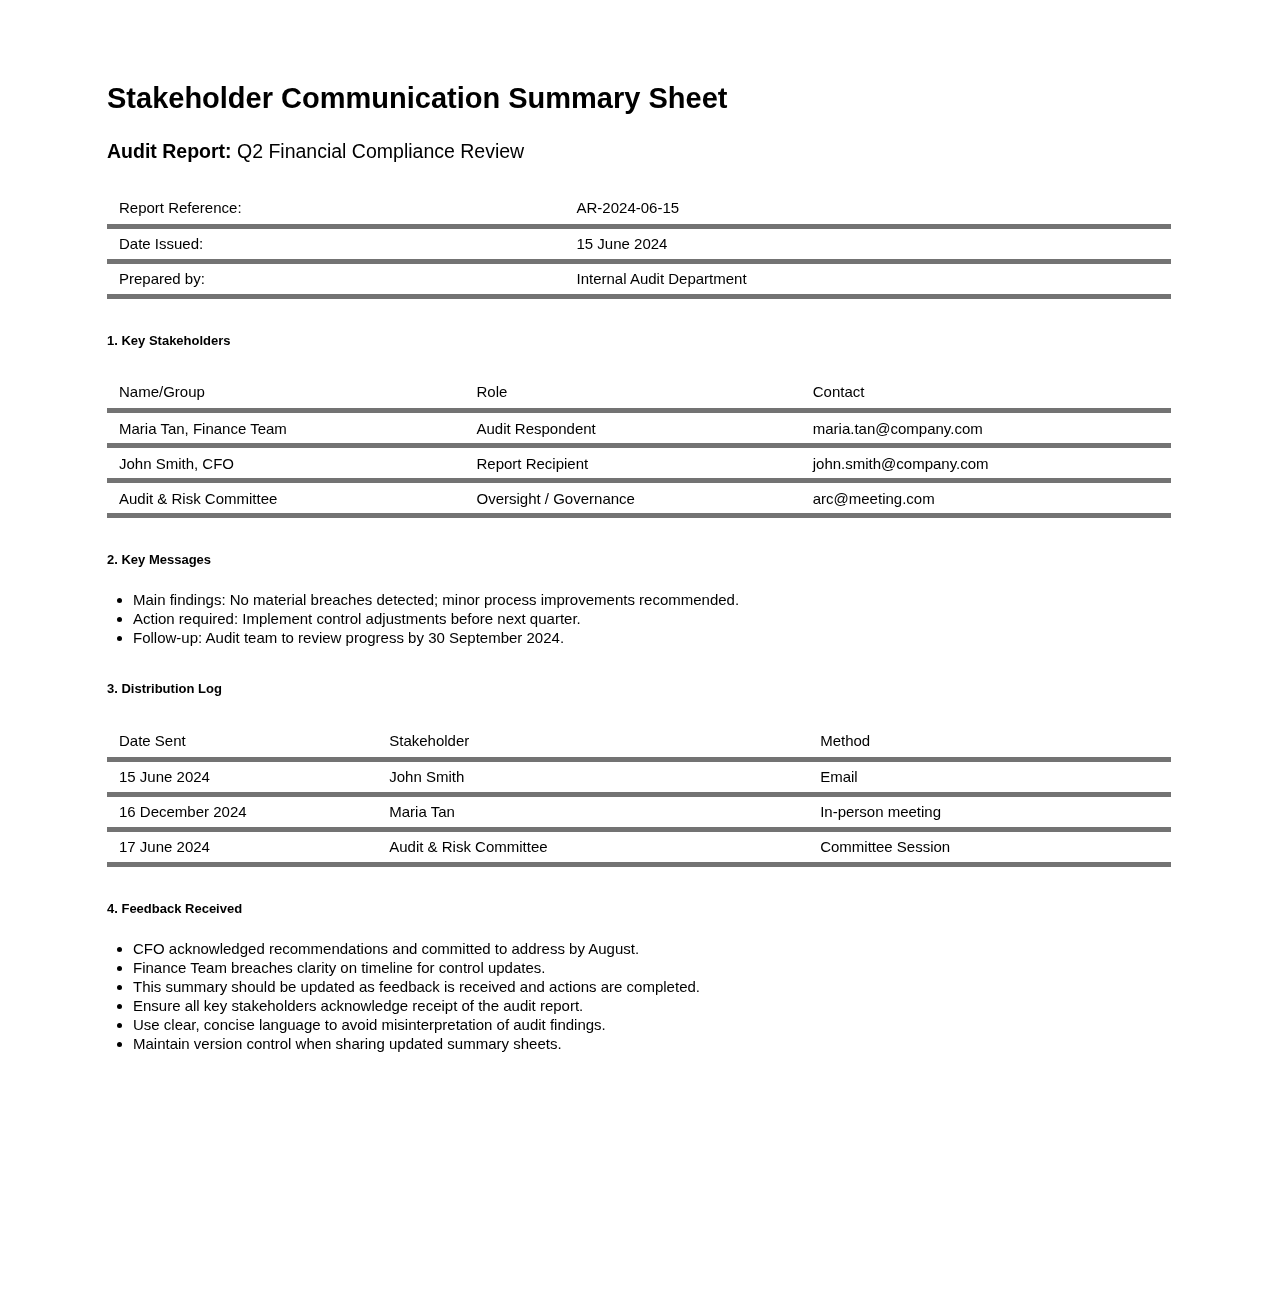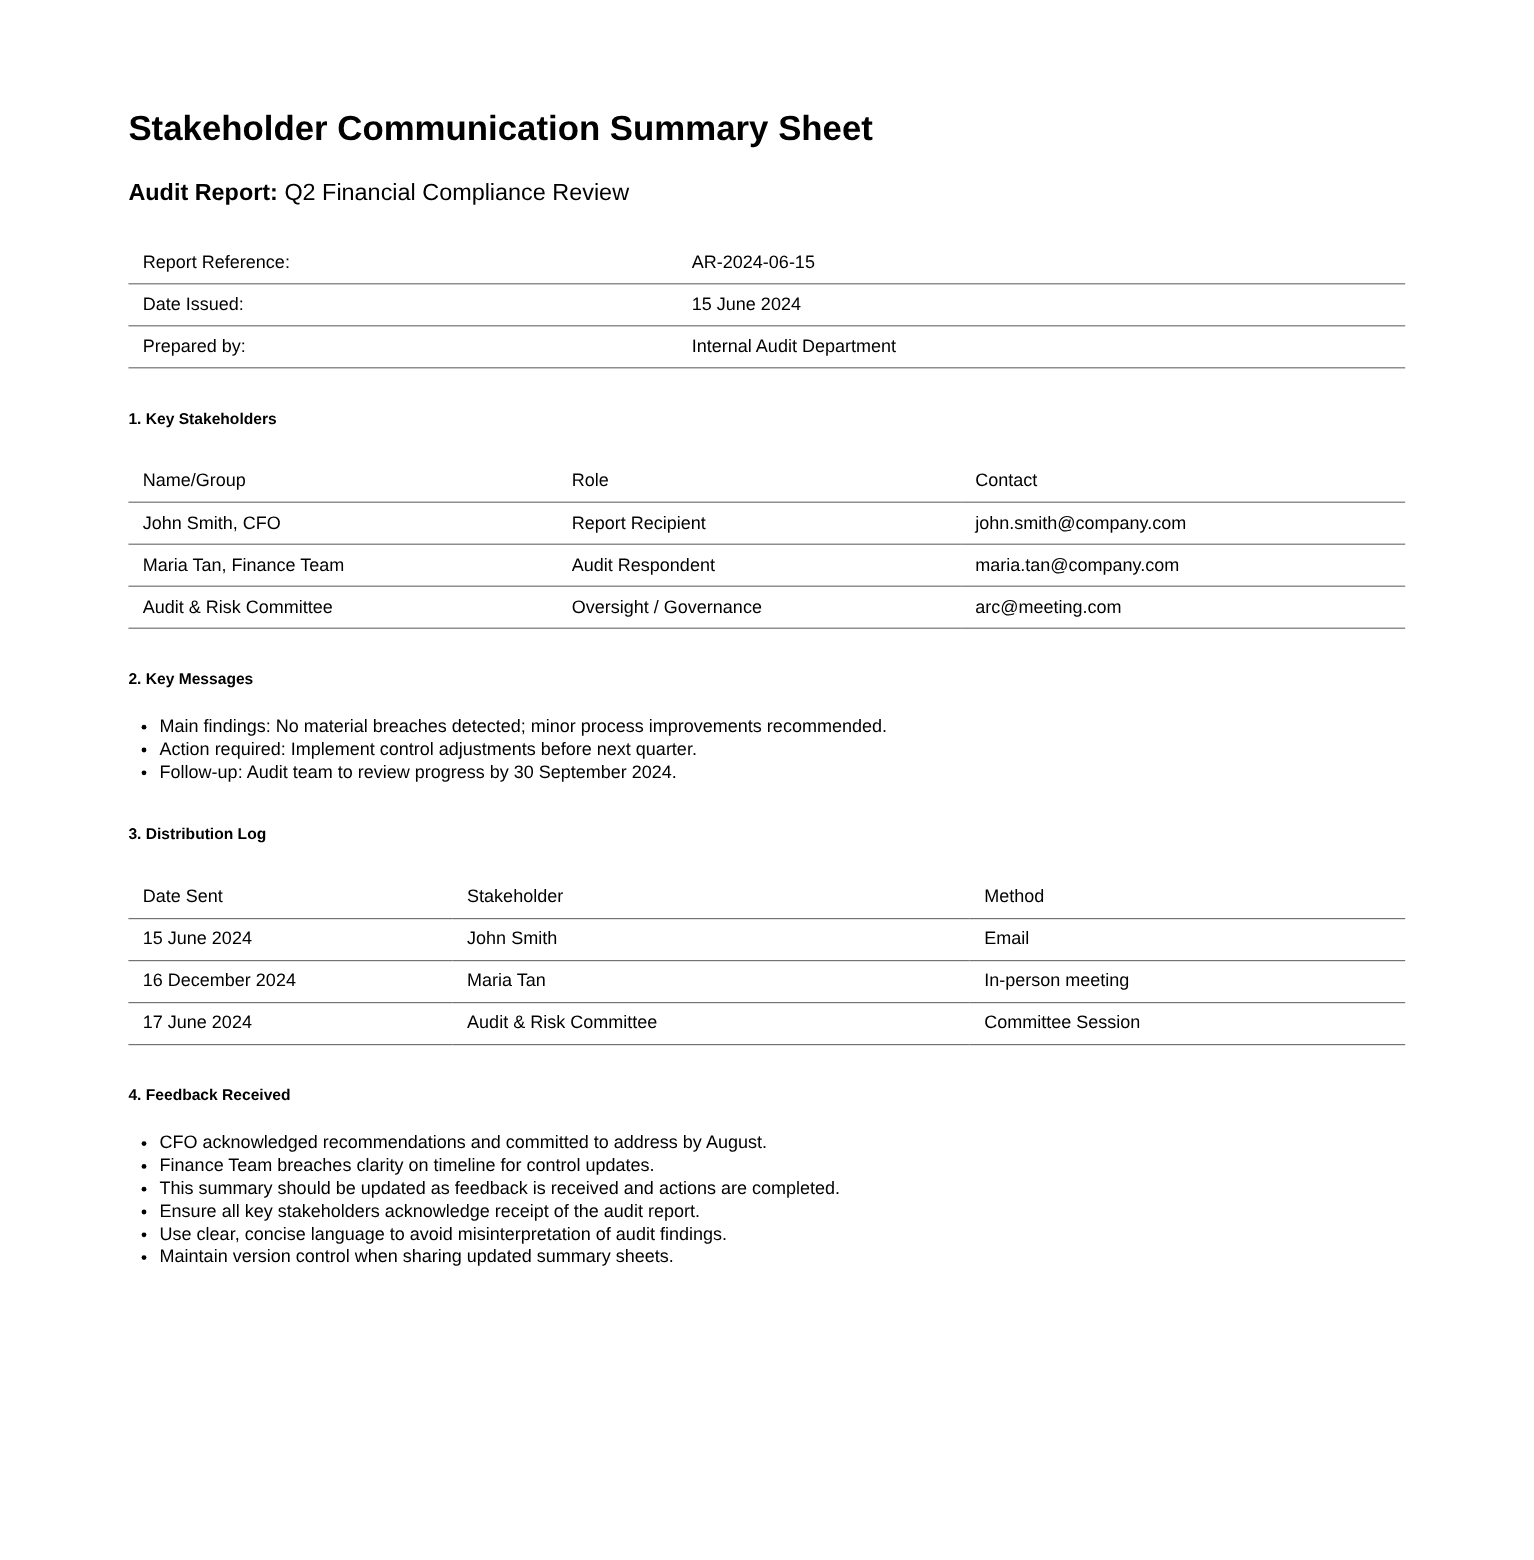--- a/index.html
+++ b/index.html
@@ -9,21 +9,21 @@
     background: #ffffff;
   }
   body {
     font-family: "Liberation Sans", "DejaVu Sans", sans-serif;
     color: #000000;
     min-height: 1300px;
     width: 1278px;
   }
   .page {
     width: 1064px;
-    margin: 16px auto;
+    margin: 6px auto;
     padding-top: 76px;
   }
   h1 {
     font-size: 29px;
     line-height: 33px;
     font-weight: bold;
     margin: 0 0 24px 0;
   }
   .subtitle {
     font-size: 19.5px;
@@ -44,21 +44,21 @@
     font-size: 15px;
     margin-top: 25px;
     table-layout: fixed;
   }
   th, td {
     text-align: left;
     font-weight: normal;
     padding: 0 12px;
     height: 35px;
     vertical-align: middle;
-    border-bottom: 1px solid #737373;
+    border-bottom: 5px solid #737373;
     white-space: nowrap;
     overflow: hidden;
   }
   ul {
     margin: 0;
     padding-left: 26px;
     font-size: 15px;
     line-height: 19px;
   }
   li { margin: 0; }
@@ -105,28 +105,28 @@
       </colgroup>
     <thead>
       <tr>
           <th>Name/Group</th>
           <th>Role</th>
           <th>Contact</th>
         </tr>
     </thead>
     <tbody>
         <tr>
+          <td>Maria Tan, Finance Team</td>
+          <td>Audit Respondent</td>
+          <td>maria.tan@company.com</td>
+        </tr>
+        <tr>
           <td>John Smith, CFO</td>
           <td>Report Recipient</td>
           <td>john.smith@company.com</td>
-        </tr>
-        <tr>
-          <td>Maria Tan, Finance Team</td>
-          <td>Audit Respondent</td>
-          <td>maria.tan@company.com</td>
         </tr>
         <tr>
           <td>Audit &amp; Risk Committee</td>
           <td>Oversight / Governance</td>
           <td>arc@meeting.com</td>
         </tr>
       </tbody>
   </table>
 
   <h3>2. Key Messages</h3>

